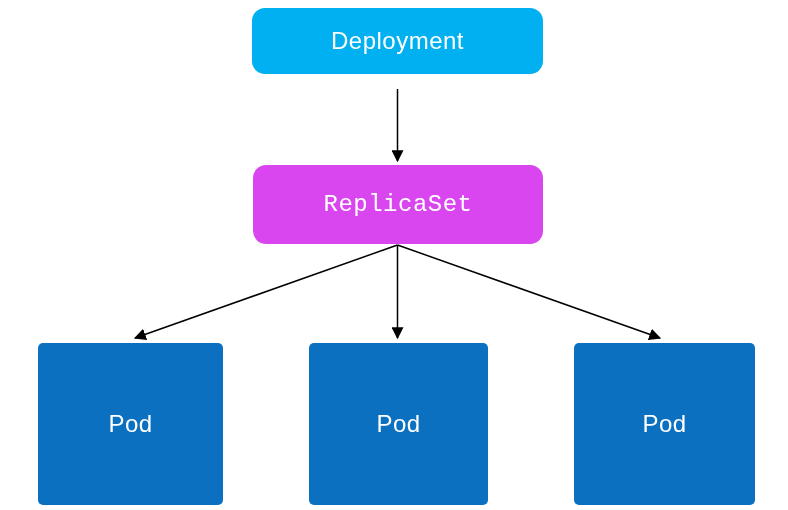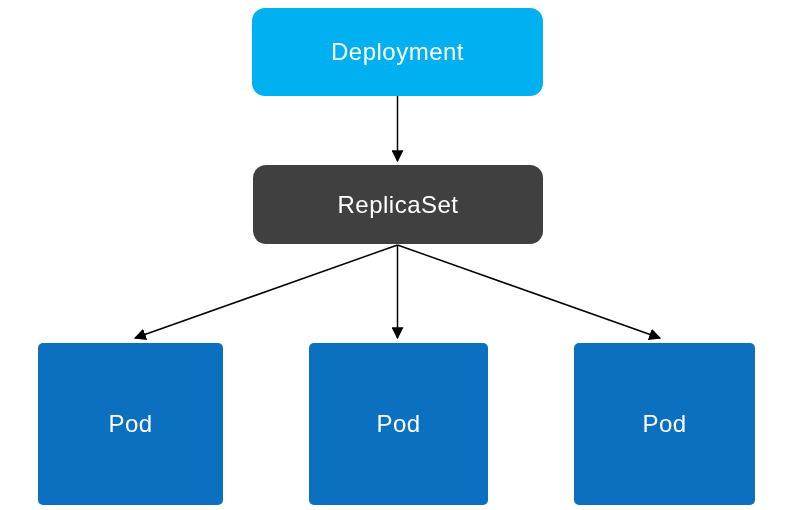--- a/index.html
+++ b/index.html
@@ -32,21 +32,21 @@
     font-size: 24px;
     letter-spacing: 0.5px;
     box-sizing: border-box;
   }
   .node-rect {
     border-radius: 13px;
   }
   .node-pod {
     border-radius: 5px;
   }
-  #node-deployment { left: 252px; top: 8px;   width: 291px; height: 88px; }
+  #node-deployment { left: 252px; top: 8px;   width: 291px; height: 66px; }
   #node-replicaset { left: 253px; top: 165px; width: 290px; height: 79px; }
   #node-pod1       { left: 38px;  top: 343px; width: 185px; height: 162px; }
   #node-pod2       { left: 309px; top: 343px; width: 179px; height: 162px; }
   #node-pod3       { left: 574px; top: 343px; width: 181px; height: 162px; }
 </style>
 </head>
 <body>
 
 <div class="canvas">
 
@@ -59,21 +59,21 @@
     <line x1="397.5" y1="89" x2="397.5" y2="161" stroke="#000000" stroke-width="1.5" marker-end="url(#arrowhead)"></line>
     <line x1="397.5" y1="245" x2="135" y2="338" stroke="#000000" stroke-width="1.5" marker-end="url(#arrowhead)"></line>
     <line x1="397.5" y1="245" x2="397.5" y2="338" stroke="#000000" stroke-width="1.5" marker-end="url(#arrowhead)"></line>
     <line x1="397.5" y1="245" x2="660" y2="338" stroke="#000000" stroke-width="1.5" marker-end="url(#arrowhead)"></line>
   </svg>
 
   <div class="node node-rect" id="node-deployment" style="background-color: rgb(0, 176, 240);">
     <span>Deployment</span>
   </div>
 
-  <div class="node node-rect" id="node-replicaset" style="background-color: #404040;">
+  <div class="node node-rect" id="node-replicaset" style="background-color: #d946ef; font-family: Liberation Mono, monospace;">
     <span>ReplicaSet</span>
   </div>
 
   <div class="node node-pod" id="node-pod1" style="background-color: rgb(11, 112, 192);">
     <span>Pod</span>
   </div>
 
   <div class="node node-pod" id="node-pod2" style="background-color: rgb(11, 112, 192);">
     <span>Pod</span>
   </div>

